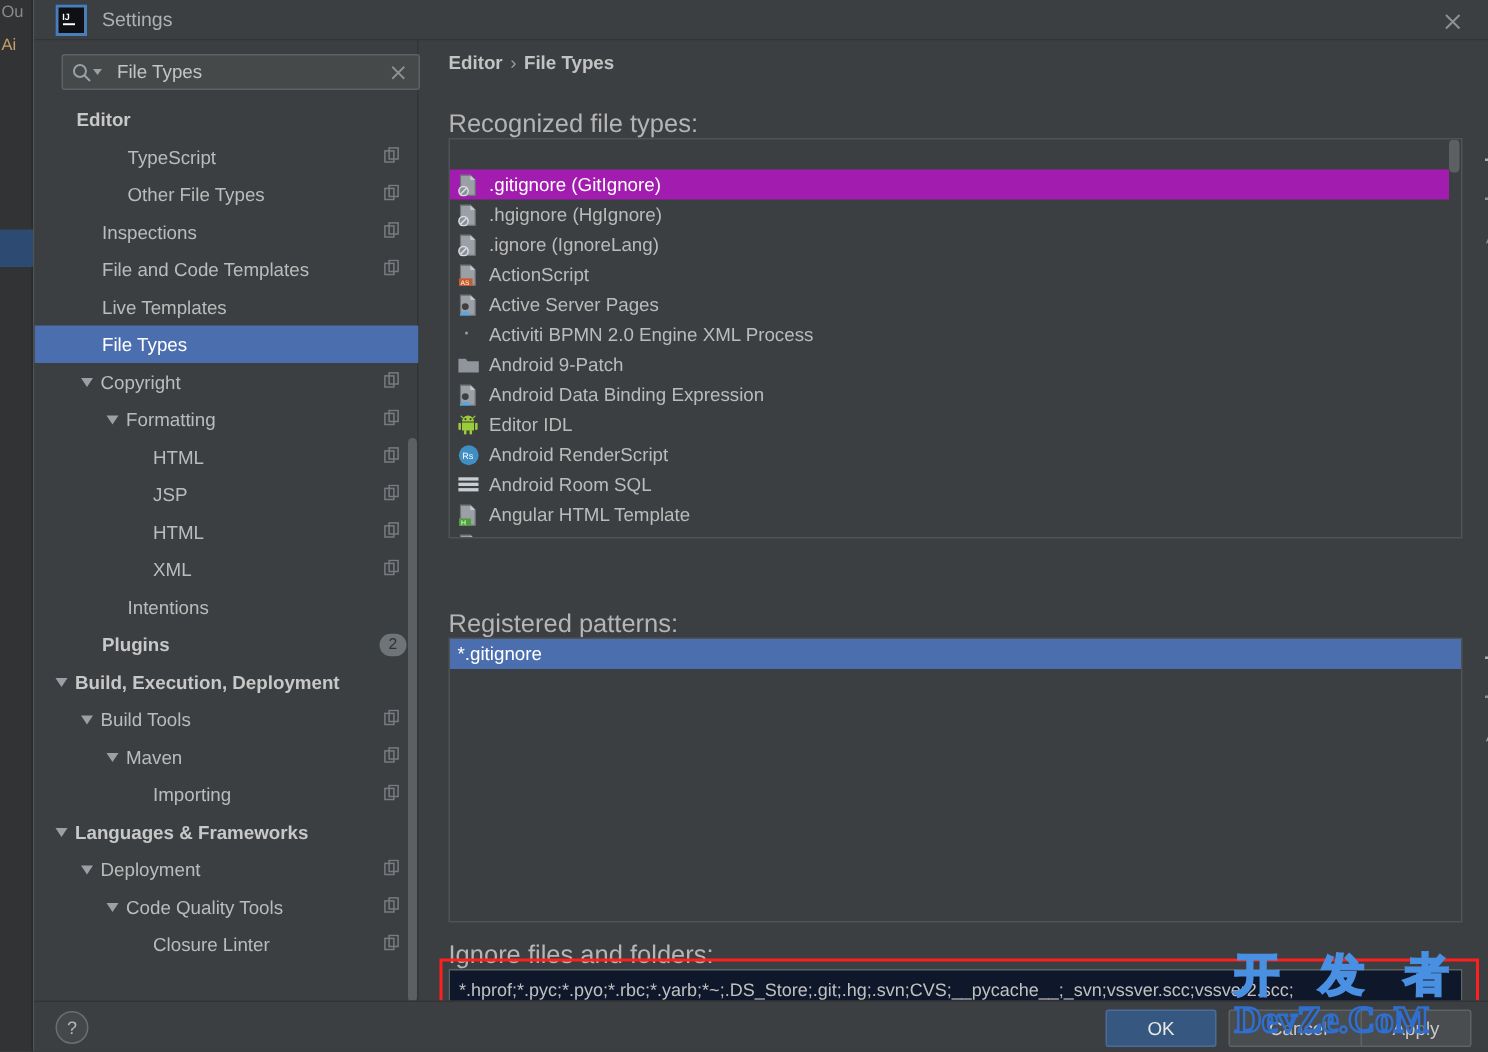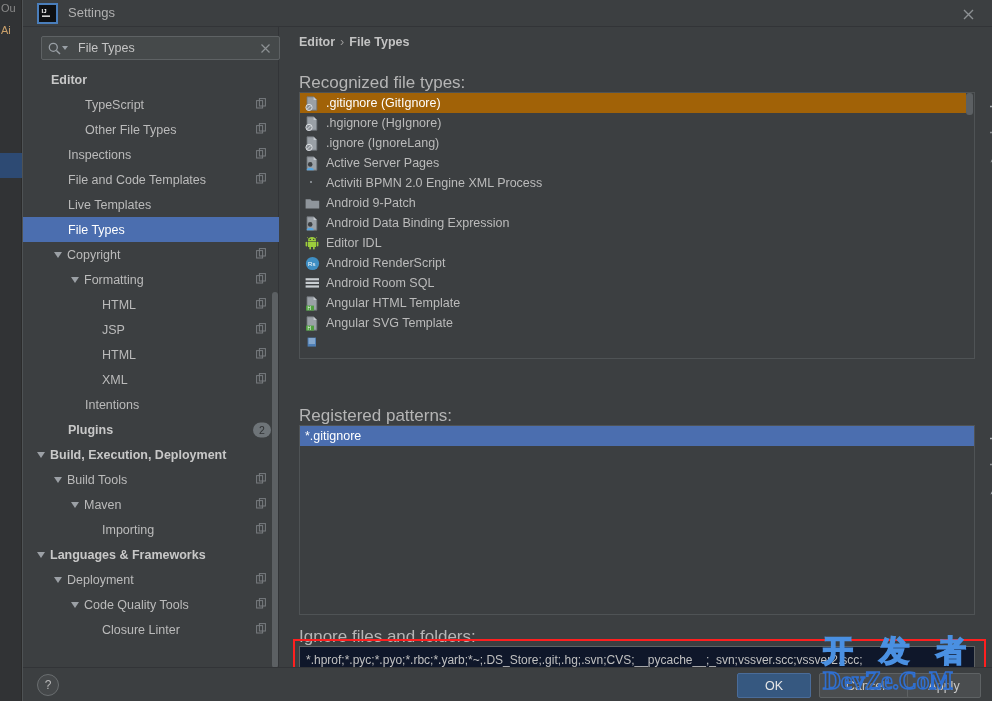--- a/index.html
+++ b/index.html
@@ -164,21 +164,21 @@
     border: 1px solid #4f5355;
     overflow: hidden;
   }
   .frow {
     height: 20px;
     display: flex; align-items: center;
     padding-left: 4px;
     white-space: nowrap;
     cursor: pointer;
   }
-  .frow.sel { background: #a16207; }
+  .frow.sel { background: #a21caf; margin-top: 20px; }
   .frow .ficon {
     width: 16px; height: 16px; flex: none;
     margin-right: 6px;
     display: flex; align-items: center; justify-content: center;
   }
   .frow .flabel { font-size: 12.5px; color: #bbbbbb; }
   .frow.sel .flabel { color: #ffffff; }
 
   .list-sb-track {
     position: absolute; right: 0; top: 0;
@@ -536,20 +536,31 @@
             <div class="frow">
               <span class="ficon">
                 <svg width="14" height="15" viewBox="0 0 14 15">
                   <path d="M2 0.8 H8.6 L11.8 4 V14.2 H2 Z" fill="#9aa0a6" stroke="#6f7478" stroke-width="0.8"></path>
                   <path d="M8.6 0.8 V4 H11.8" fill="#c6cbd0"></path>
                   <circle cx="4" cy="11.4" r="3.1" fill="#8b9096" stroke="#d9dde0" stroke-width="1"></circle>
                   <path d="M2 13.4 L6 9.4" stroke="#d9dde0" stroke-width="1"></path>
                 </svg>
               </span>
               <span class="flabel">.ignore (IgnoreLang)</span>
+            </div>
+            <div class="frow">
+              <span class="ficon">
+                <svg width="14" height="15" viewBox="0 0 14 15">
+                  <path d="M2 0.8 H8.6 L11.8 4 V14.2 H2 Z" fill="#9aa0a6" stroke="#6f7478" stroke-width="0.8"></path>
+                  <path d="M8.6 0.8 V4 H11.8" fill="#c6cbd0"></path>
+                  <rect x="1" y="9.6" width="9" height="5" fill="#c75b2b"></rect>
+                  <text x="2" y="13.8" font-size="4.4" fill="#ffffff" font-family="Liberation Sans, sans-serif">AS</text>
+                </svg>
+              </span>
+              <span class="flabel">ActionScript</span>
             </div>
             <div class="frow">
               <span class="ficon">
                 <svg width="14" height="15" viewBox="0 0 14 15">
                   <path d="M2 0.8 H8.6 L11.8 4 V14.2 H2 Z" fill="#9aa0a6" stroke="#6f7478" stroke-width="0.8"></path>
                   <path d="M8.6 0.8 V4 H11.8" fill="#c6cbd0"></path>
                   <circle cx="5.2" cy="8.4" r="2.3" fill="#3d4043"></circle>
                   <path d="M1.6 14.2 C1.6 11 8.8 11 8.8 14.2 Z" fill="#5aa7e0"></path>
                 </svg>
               </span>

